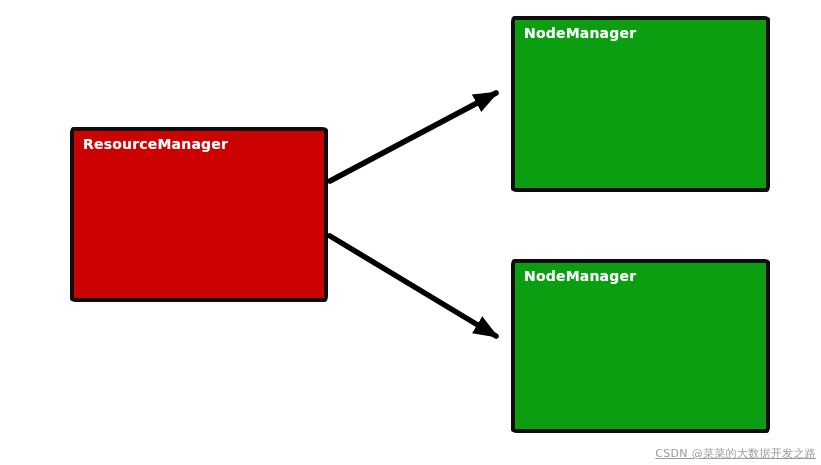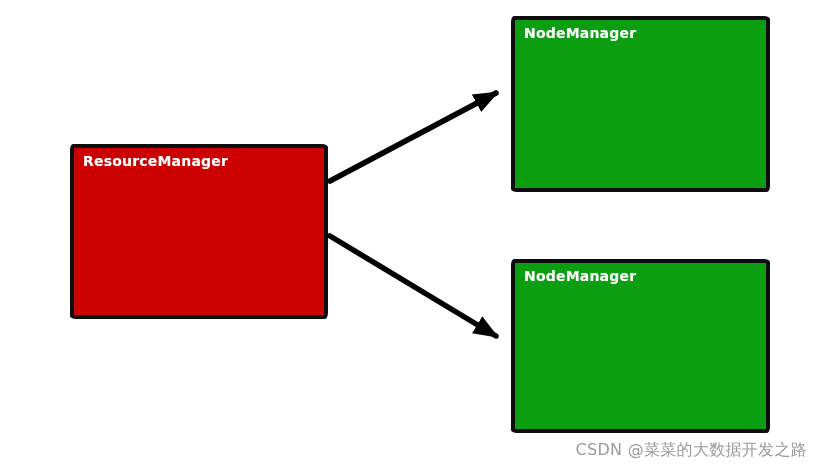--- a/index.html
+++ b/index.html
@@ -28,21 +28,20 @@
     font-size: 14px;
     font-weight: bold;
     letter-spacing: 0.2px;
     text-shadow: 0 0 1px rgba(255,255,255,0.4);
   }
   #node-rm {
     left: 70px;
     top: 127px;
     width: 258px;
     height: 175px;
-    margin-top: 17px;
   }
   #node-nm1 {
     left: 511px;
     top: 16px;
     width: 259px;
     height: 176px;
   }
   #node-nm2 {
     left: 511px;
     top: 259px;
@@ -52,25 +51,26 @@
   .edges {
     position: absolute;
     left: 0;
     top: 0;
     width: 821px;
     height: 465px;
     pointer-events: none;
   }
   .watermark {
     position: absolute;
-    right: 14px;
+    right: 5px;
     bottom: 4px;
-    font-size: 16px;
+    font-size: 11px;
     color: #9b9b9b;
     letter-spacing: 0.3px;
+    text-decoration: underline;
   }
 </style>
 </head>
 <body>
 
 <div class="canvas">
 
   <div class="node" id="node-rm" style="background-color: rgb(204, 1, 1);">
     <span class="label">ResourceManager</span>
   </div>

